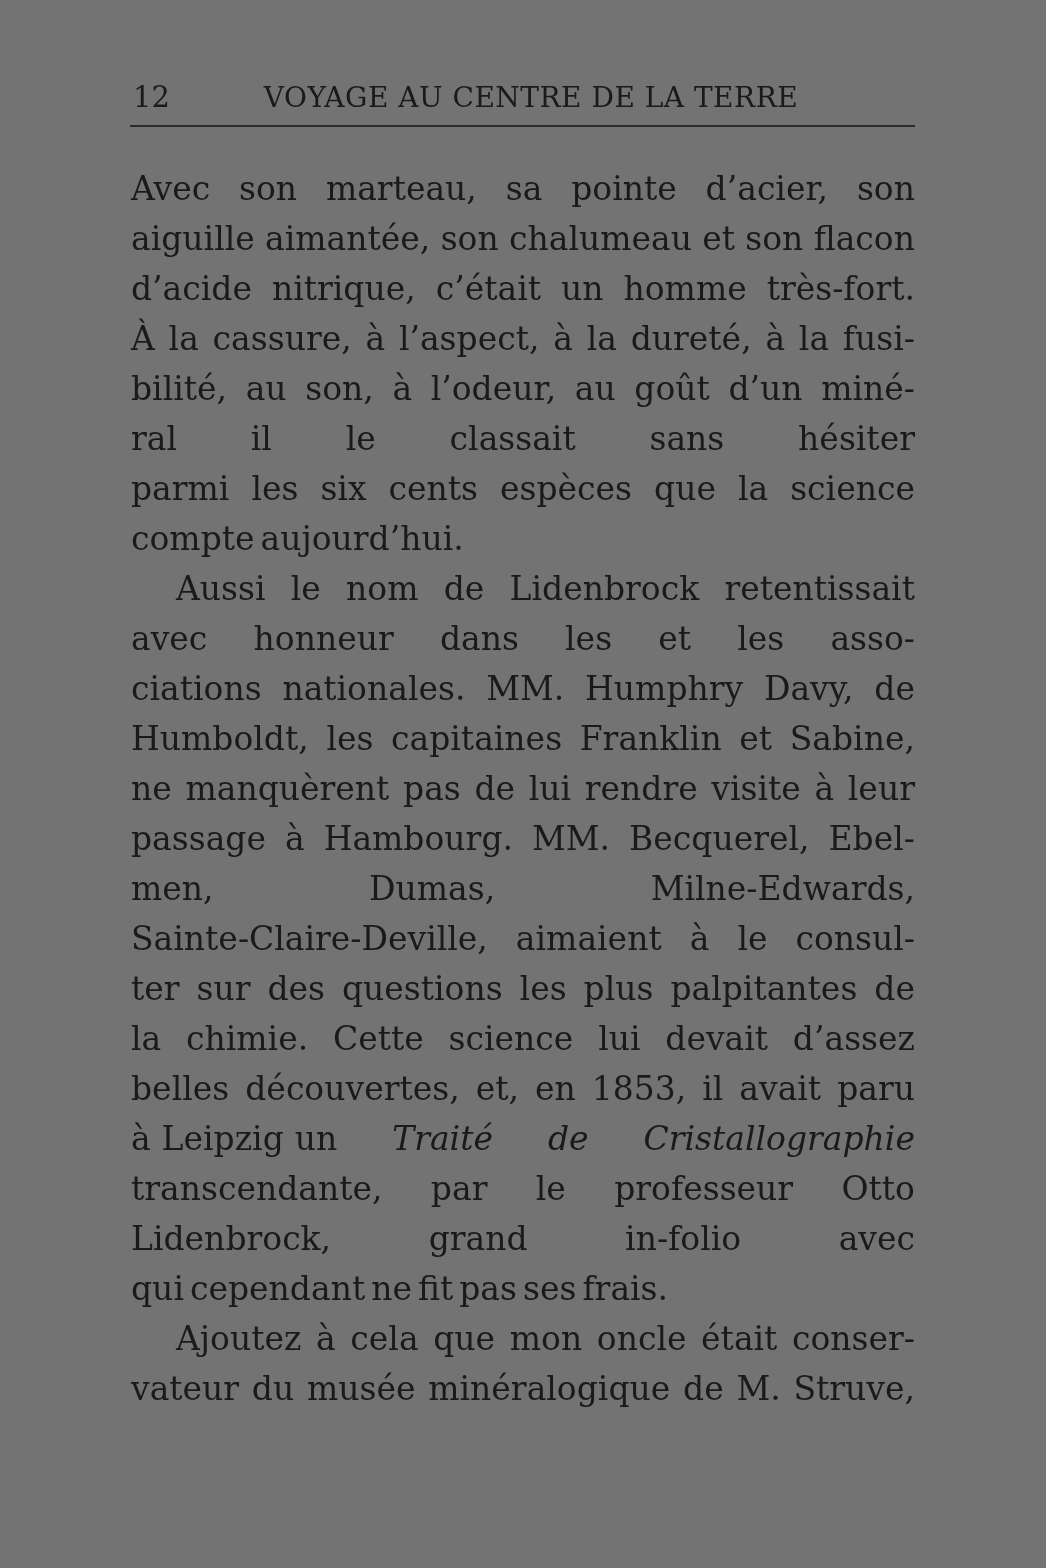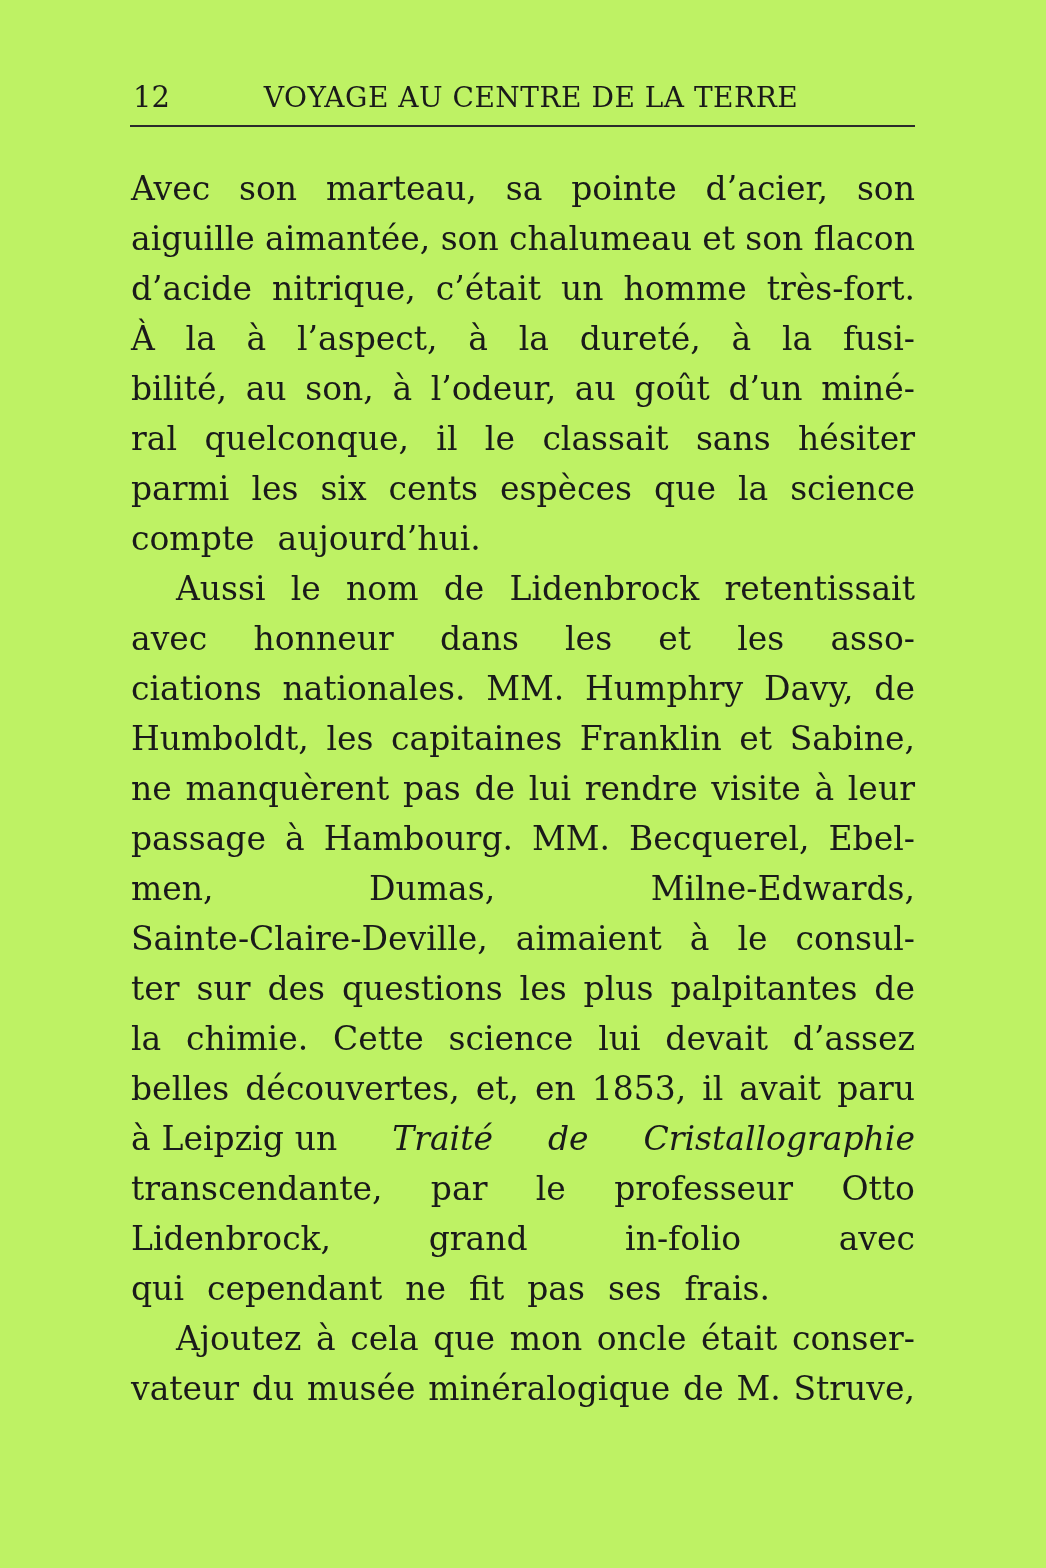--- a/index.html
+++ b/index.html
@@ -6,21 +6,21 @@
   body {
     width: 1046px; height: 1568px;
     background: #ffffff;
     font-family: "DejaVu Serif", "Liberation Serif", serif;
     color: #1a1a1a;
   }
   .page {
     position: relative;
     width: 1046px; height: 1568px;
     overflow: hidden;
-    background: #bef264;
+    background: #737373;
   }
   .header {
     position: absolute;
     left: 131px; right: 131px;
     top: 82px; height: 30px;
   }
   .page-num {
     position: absolute; left: 2px; bottom: 0;
     font-size: 29px; line-height: 1;
   }
@@ -43,21 +43,21 @@
     top: 164px;
     font-size: 33px;
   }
   .line {
     display: flex;
     height: 50px;
     align-items: stretch;
     overflow: visible;
   }
   .line.fill { justify-content: space-between; }
-  .line:not(.fill) { justify-content: flex-start; gap: 23px; }
+  .line:not(.fill) { justify-content: flex-start; gap: 6px; }
   .line.indent { padding-left: 45px; }
   .w { line-height: 50px; white-space: pre; }
   .w.it { font-style: italic; margin-left: 44px; }
 </style>
 </head>
 <body>
 
 <div class="page">
   <div class="header">
     <span class="page-num">12</span>
@@ -87,20 +87,21 @@
         <span class="w">d’acide</span>
         <span class="w">nitrique,</span>
         <span class="w">c’était</span>
         <span class="w">un</span>
         <span class="w">homme</span>
         <span class="w">très-fort.</span>
       </div>
       <div class="line fill">
         <span class="w">À</span>
         <span class="w">la</span>
+        <span class="w">cassure,</span>
         <span class="w">à</span>
         <span class="w">l’aspect,</span>
         <span class="w">à</span>
         <span class="w">la</span>
         <span class="w">dureté,</span>
         <span class="w">à</span>
         <span class="w">la</span>
         <span class="w">fusi-</span>
       </div>
       <div class="line fill">
@@ -109,21 +110,20 @@
         <span class="w">son,</span>
         <span class="w">à</span>
         <span class="w">l’odeur,</span>
         <span class="w">au</span>
         <span class="w">goût</span>
         <span class="w">d’un</span>
         <span class="w">miné-</span>
       </div>
       <div class="line fill">
         <span class="w">ral</span>
-        <span class="w">quelconque,</span>
         <span class="w">il</span>
         <span class="w">le</span>
         <span class="w">classait</span>
         <span class="w">sans</span>
         <span class="w">hésiter</span>
       </div>
       <div class="line fill">
         <span class="w">parmi</span>
         <span class="w">les</span>
         <span class="w">six</span>

